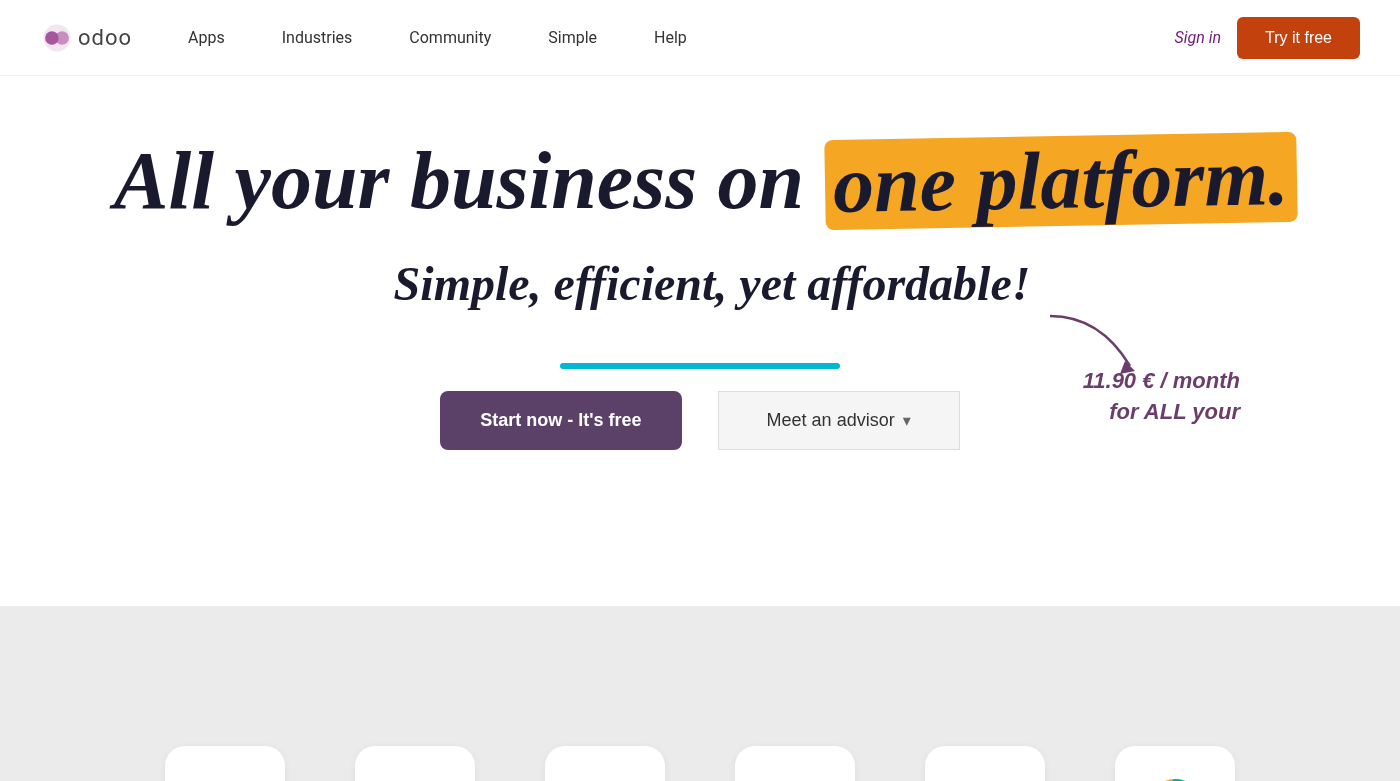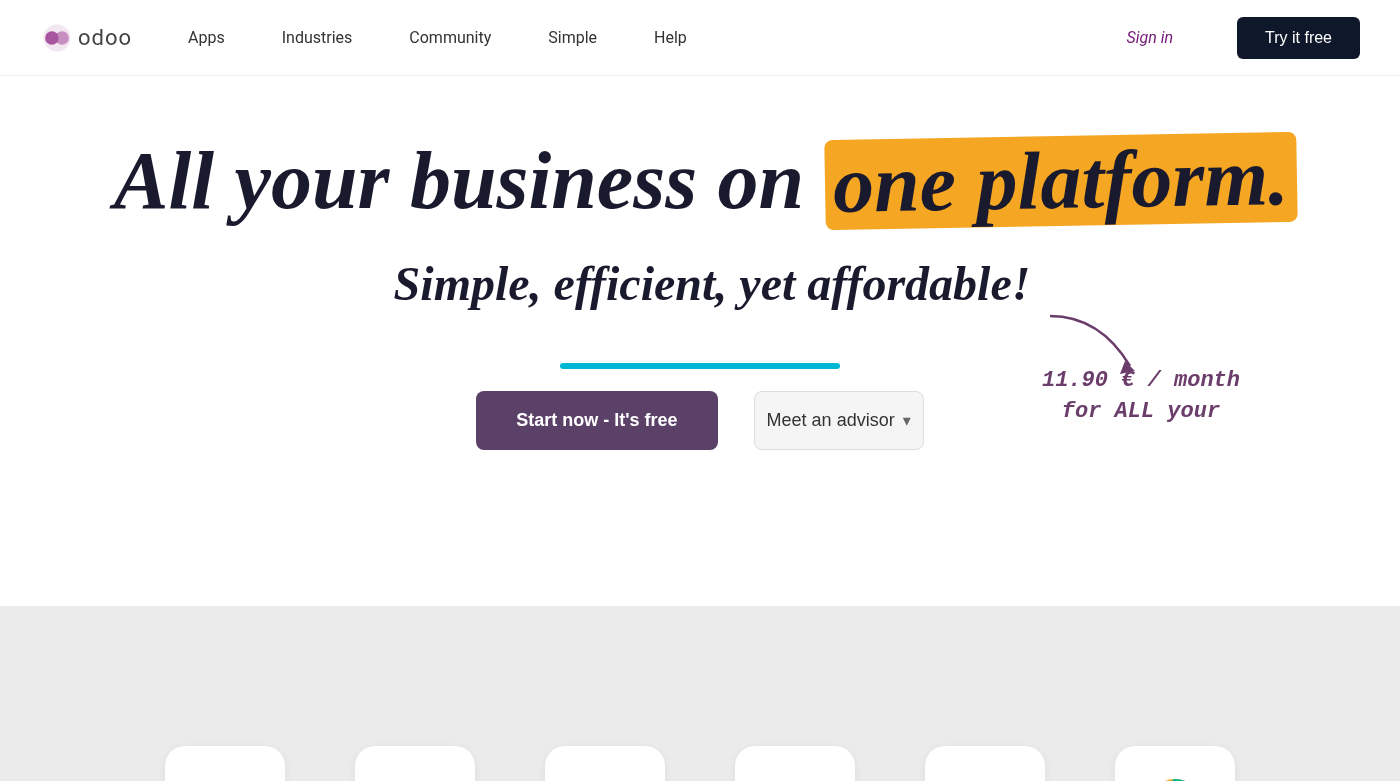--- a/index.html
+++ b/index.html
@@ -70,29 +70,28 @@
 
     .sign-in-link {
       font-size: 16px;
       color: #701a75;
       cursor: pointer;
       text-decoration: none;
       font-style: italic;
     }
 
     .try-free-btn {
-      background: #0f172a;
+      background: #c2410c;
       color: #fff;
       border: none;
       border-radius: 6px;
       padding: 12px 28px;
       font-size: 16px;
       font-weight: 500;
       cursor: pointer;
-      margin-left: 48px;
     }
 
     
     .hero {
       text-align: center;
       padding: 60px 40px 0;
       position: relative;
       min-height: 530px;
     }
 
@@ -154,22 +153,22 @@
       font-size: 18px;
       font-weight: 600;
       cursor: pointer;
       min-width: 220px;
     }
 
     .btn-secondary {
       background: #f5f5f5;
       color: #333;
       border: 1px solid #ddd;
-      border-radius: 8px;
-      padding: 18px 12px;
+      border-radius: 0;
+      padding: 18px 48px;
       font-size: 18px;
       font-weight: 500;
       cursor: pointer;
       display: flex;
       align-items: center;
       gap: 8px;
     }
 
     .btn-secondary::after {
       content: '▾';
@@ -179,26 +178,27 @@
 
     
     .pricing-annotation {
       position: absolute;
       right: 160px;
       top: 290px;
       text-align: center;
     }
 
     .pricing-text {
-      font-family: Liberation Mono, monospace;
+      font-family: Liberation Sans, sans-serif;
       font-size: 22px;
       color: #6b3d6b;
       line-height: 1.4;
       font-style: italic;
       font-weight: 600;
+      text-align: right;
     }
 
     .wave-container {
       position: relative;
       width: 100%;
       height: 120px;
       background: #fff;
       overflow: hidden;
     }
 

